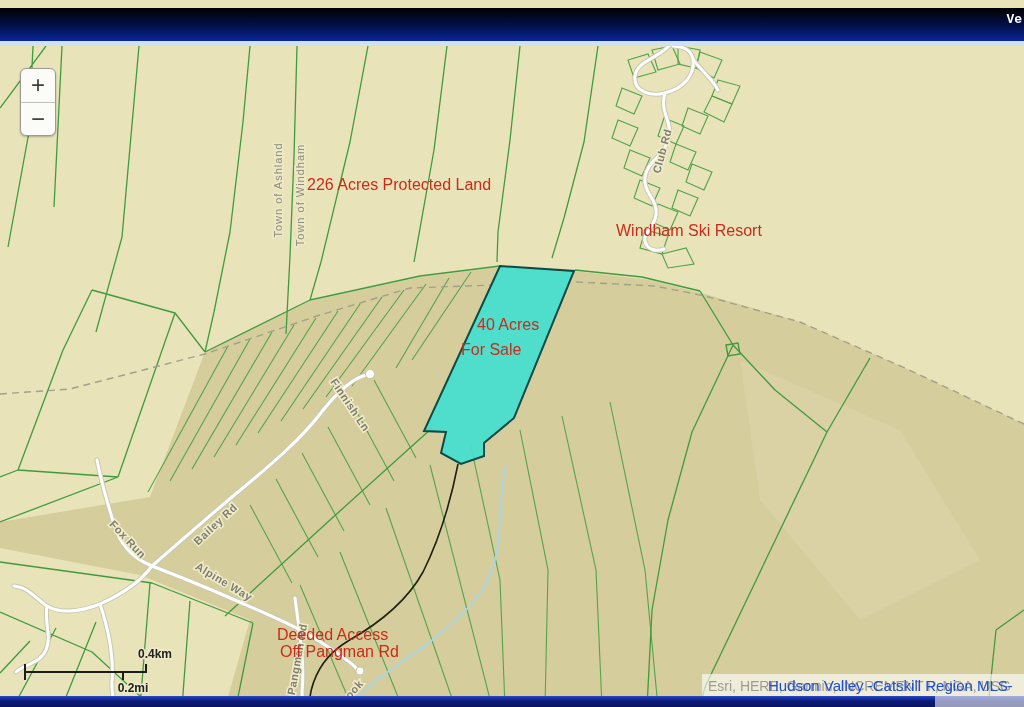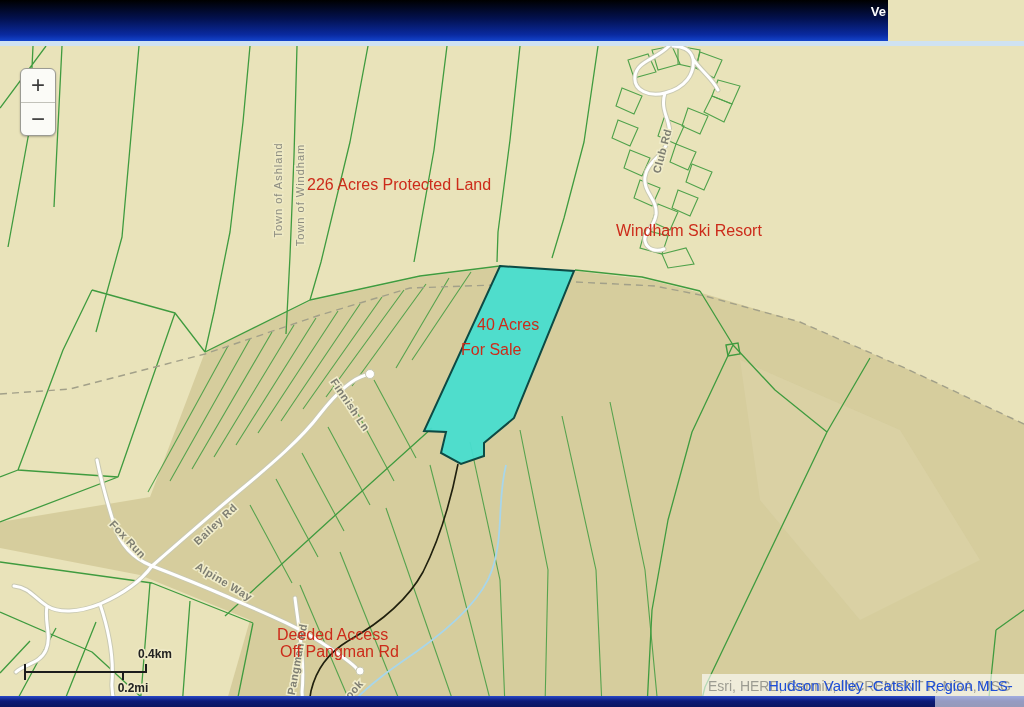--- a/index.html
+++ b/index.html
@@ -1,21 +1,21 @@
 <!DOCTYPE html>
 <html style="--header_top: #000000; --header_bottom: #1444cc; --map_base: #e9e3ba; --terrain_shade: #d6cd9d; --parcel_line_green: #3f9b3f; --parcel_fill: #48ddcf; --parcel_stroke: #0d4a44; --label_red: #cc2b1a; --road_label_gray: #7e7e72; --footer_blue: #0a1560;"><head>
 <meta charset="utf-8">
 <style>
   html,body{margin:0;padding:0;}
   body{font-family:"Liberation Sans", sans-serif; background:#ffffff;}
   #screen{position:relative;width:1024px;height:707px;overflow:hidden;background:var(--map_base,#e9e3ba);}
 
   
-  #topbar{position:absolute;left:0;top:0;width:888px;height:41px;
-    background:linear-gradient(to bottom, var(--header_top,#000) 0%, #03114f 45%, #0a2aa0 85%, var(--header_bottom,#1444cc) 100%);}
+  #topbar{position:absolute;left:0;top:8px;width:1024px;height:41px;
+    background:linear-gradient(to bottom, var(--header_top,#000) 0%, #03114f 45%, #0a2aa0 85%, var(--header_bottom,#1444cc) 100%);font-family:Liberation Mono, monospace;}
   #topbar-strip{position:absolute;left:0;top:41px;width:1024px;height:5px;background:#cfe2f2;}
   #topbar .hdr-right{position:absolute;right:2px;top:4px;color:#ffffff;font-size:13px;font-weight:bold;}
 
   
   #map{position:absolute;left:0;top:46px;width:1024px;height:661px;cursor:grab;}
   svg text{font-family:"Liberation Sans", sans-serif;}
   .gline{fill:none;stroke:var(--parcel_line_green,#3f9b3f);stroke-width:1.3;stroke-linejoin:round;}
   .gline2{fill:none;stroke:var(--parcel_line_green,#3f9b3f);stroke-width:1.1;opacity:.85;}
   .dashline{fill:none;stroke:#a2a089;stroke-width:1.4;stroke-dasharray:7 5;}
   .roadcase{fill:none;stroke:#c9c9b2;stroke-width:5;stroke-linecap:round;}

